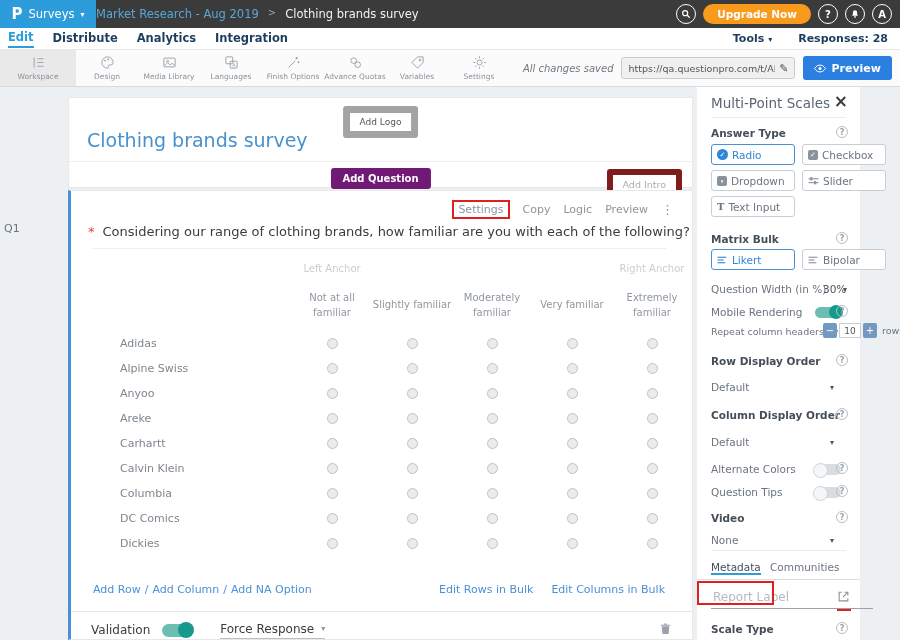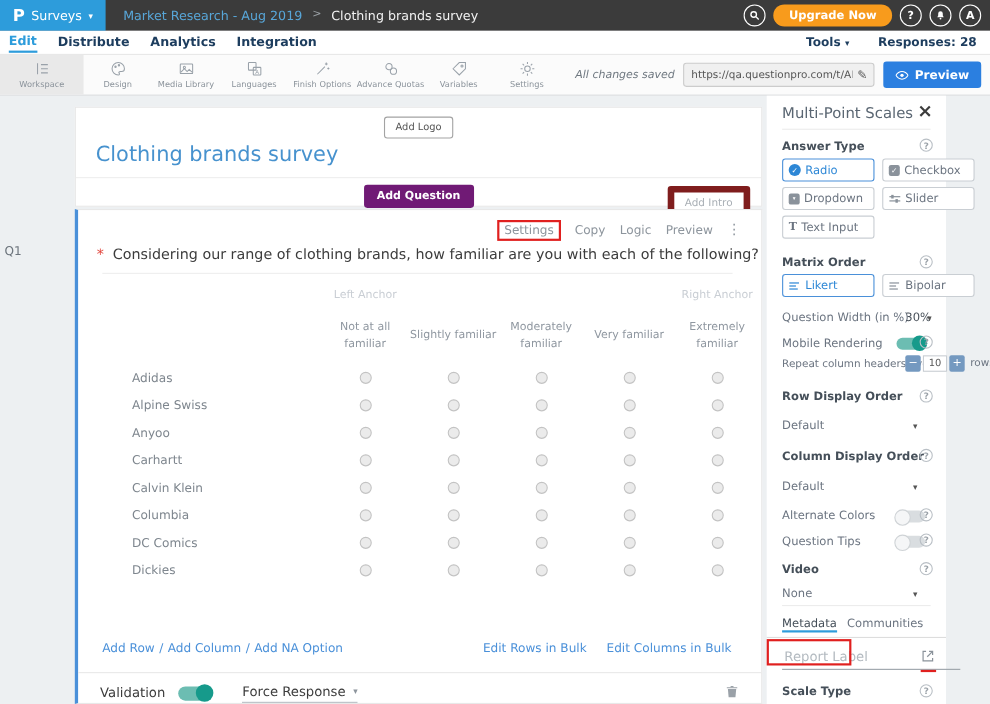--- a/index.html
+++ b/index.html
@@ -5,21 +5,21 @@
   * { margin:0; padding:0; box-sizing:border-box; }
   body { font-family:"DejaVu Sans","Liberation Sans",sans-serif; background:#dfe3e6; }
   #app { position:relative; width:900px; height:640px; background:#edf0f2; overflow:hidden; }
 
   
   .topbar { position:absolute; top:0; left:0; width:900px; height:28px; background:#3b3b3b; display:flex; align-items:center; }
   .logo-block { width:96px; height:28px; background:#2d9cdb; color:#fff; display:flex; align-items:center; justify-content:center; gap:6px; }
   .logo-p { font-weight:bold; font-size:15px; }
   .logo-label { font-size:11.5px; }
   .w-caret { font-size:8px; }
-  .breadcrumb { margin-left:16px; font-size:11.5px; display:flex; gap:9px; align-items:flex-start; }
+  .breadcrumb { font-size:11.5px; display:flex; gap:9px; align-items:flex-start; }
   .bc-project { color:#58a6d8; }
   .bc-sep { color:#9aa0a5; font-size:10px; }
   .bc-page { color:#f2f2f2; }
   .topbar-right { margin-left:auto; display:flex; align-items:center; gap:7px; margin-right:8px; }
   .circle-btn { width:20px; height:20px; border:1.5px solid #fff; border-radius:50%; color:#fff; display:flex; align-items:center; justify-content:center; font-size:10px; font-weight:bold; }
   .upgrade-btn { background:#f89b1c; color:#fff; font-size:10.5px; font-weight:bold; padding:4px 14px; border-radius:11px; }
 
   
   .nav { position:absolute; top:28px; left:0; width:900px; height:21px; background:#fff; display:flex; align-items:center; font-size:11.5px; padding-left:8px; }
   .nav-tab { margin-right:19px; color:#1d3d5e; font-weight:bold; padding-bottom:2px; }
@@ -34,21 +34,21 @@
   .tool-item svg { stroke:#99a1a9; fill:none; stroke-width:1.5; }
   .toolbar-right { margin-left:auto; display:flex; align-items:center; gap:8px; margin-right:8px; }
   .saved-label { font-style:italic; color:#6f7880; font-size:10px; }
   .url-box { width:174px; height:22px; background:#f0f0f0; border:1px solid #ccc; border-radius:3px; display:flex; align-items:center; padding:0 6px; font-size:9.5px; color:#555; gap:4px; }
   .url-text { flex:1; overflow:hidden; white-space:nowrap; }
   .pencil-icon { color:#555; font-size:11px; }
   .preview-btn { background:#2b7fe0; color:#fff; font-size:11px; font-weight:bold; height:24px; padding:0 11px; border-radius:3px; display:flex; align-items:center; gap:5px; }
 
   
   .header-card { position:absolute; left:68px; top:97px; width:625px; height:91px; background:#fff; border:1px solid #e8e8e8; }
-  .add-logo-btn { position:absolute; left:50%; transform:translateX(-50%); top:8px; background:#fff; border:1px solid #a3a3a3; border-radius:3px; font-size:9px; color:#555; padding:4px 10px; }
+  .add-logo-btn { position:absolute; left:50%; transform:translateX(-50%); top:8px; background:#fff; border:7px solid #a3a3a3; border-radius:3px; font-size:9px; color:#555; padding:4px 10px; }
   .survey-title { position:absolute; left:18px; top:31px; font-size:19px; color:#4792ce; }
   .header-divider { position:absolute; left:0; top:63px; width:100%; border-top:1px solid #eee; }
   .add-question-btn { position:absolute; left:50%; transform:translateX(-50%); top:70px; background:#701a75; color:#fff; font-size:10px; font-weight:bold; padding:5px 12px; border-radius:3px; }
   .add-intro-btn { position:absolute; right:10px; top:71px; background:#fff; border:6px solid #7f1d1d; color:#a8aeb4; font-size:9.5px; padding:4px 10px; border-radius:3px; }
 
   
   .q-id { position:absolute; left:4px; top:222px; font-size:11px; color:#6d757d; }
   .question-card { position:absolute; left:68px; top:190px; width:625px; height:450px; background:#fff; border:1px solid #e8e8e8; border-left:3px solid #4a90d9; }
   .q-actions { position:absolute; top:9px; right:18px; display:flex; align-items:center; gap:13px; font-size:11px; color:#8d959d; }
   .action-settings { border:2px solid #e0201f; padding:1px 4px; }
@@ -308,20 +308,28 @@
         </div>
       <div class="m-row m-brand-row">
           <div class="m-row-label">Anyoo</div>
           <div class="m-cell"><span class="radio"></span></div>
           <div class="m-cell"><span class="radio"></span></div>
           <div class="m-cell"><span class="radio"></span></div>
           <div class="m-cell"><span class="radio"></span></div>
           <div class="m-cell"><span class="radio"></span></div>
         </div>
       <div class="m-row m-brand-row">
+          <div class="m-row-label">Areke</div>
+          <div class="m-cell"><span class="radio"></span></div>
+          <div class="m-cell"><span class="radio"></span></div>
+          <div class="m-cell"><span class="radio"></span></div>
+          <div class="m-cell"><span class="radio"></span></div>
+          <div class="m-cell"><span class="radio"></span></div>
+        </div>
+      <div class="m-row m-brand-row">
           <div class="m-row-label">Carhartt</div>
           <div class="m-cell"><span class="radio"></span></div>
           <div class="m-cell"><span class="radio"></span></div>
           <div class="m-cell"><span class="radio"></span></div>
           <div class="m-cell"><span class="radio"></span></div>
           <div class="m-cell"><span class="radio"></span></div>
         </div>
       <div class="m-row m-brand-row">
           <div class="m-row-label">Calvin Klein</div>
           <div class="m-cell"><span class="radio"></span></div>
@@ -416,21 +424,21 @@
             <rect x="11" y="8" width="4" height="6"></rect>
           </svg>
           <span>Slider</span>
         </div>
       <div class="type-btn">
           <span class="ic-ttext">T</span>
           <span>Text Input</span>
         </div>
     </div>
 
-    <div class="p-label" style="top:146px">Matrix Order</div>
+    <div class="p-label" style="top:146px">Matrix Bulk</div>
     <span class="help" style="top:145px">?</span>
     <div class="mtype-grid">
       <div class="type-btn selected">
           <svg width="11" height="10" viewBox="0 0 20 16" fill="#2d87d6">
             <rect x="1" y="2" width="16" height="2"></rect>
             <rect x="1" y="7" width="11" height="2"></rect>
             <rect x="1" y="12" width="14" height="2"></rect>
           </svg>
           <span>Likert</span>
         </div>

